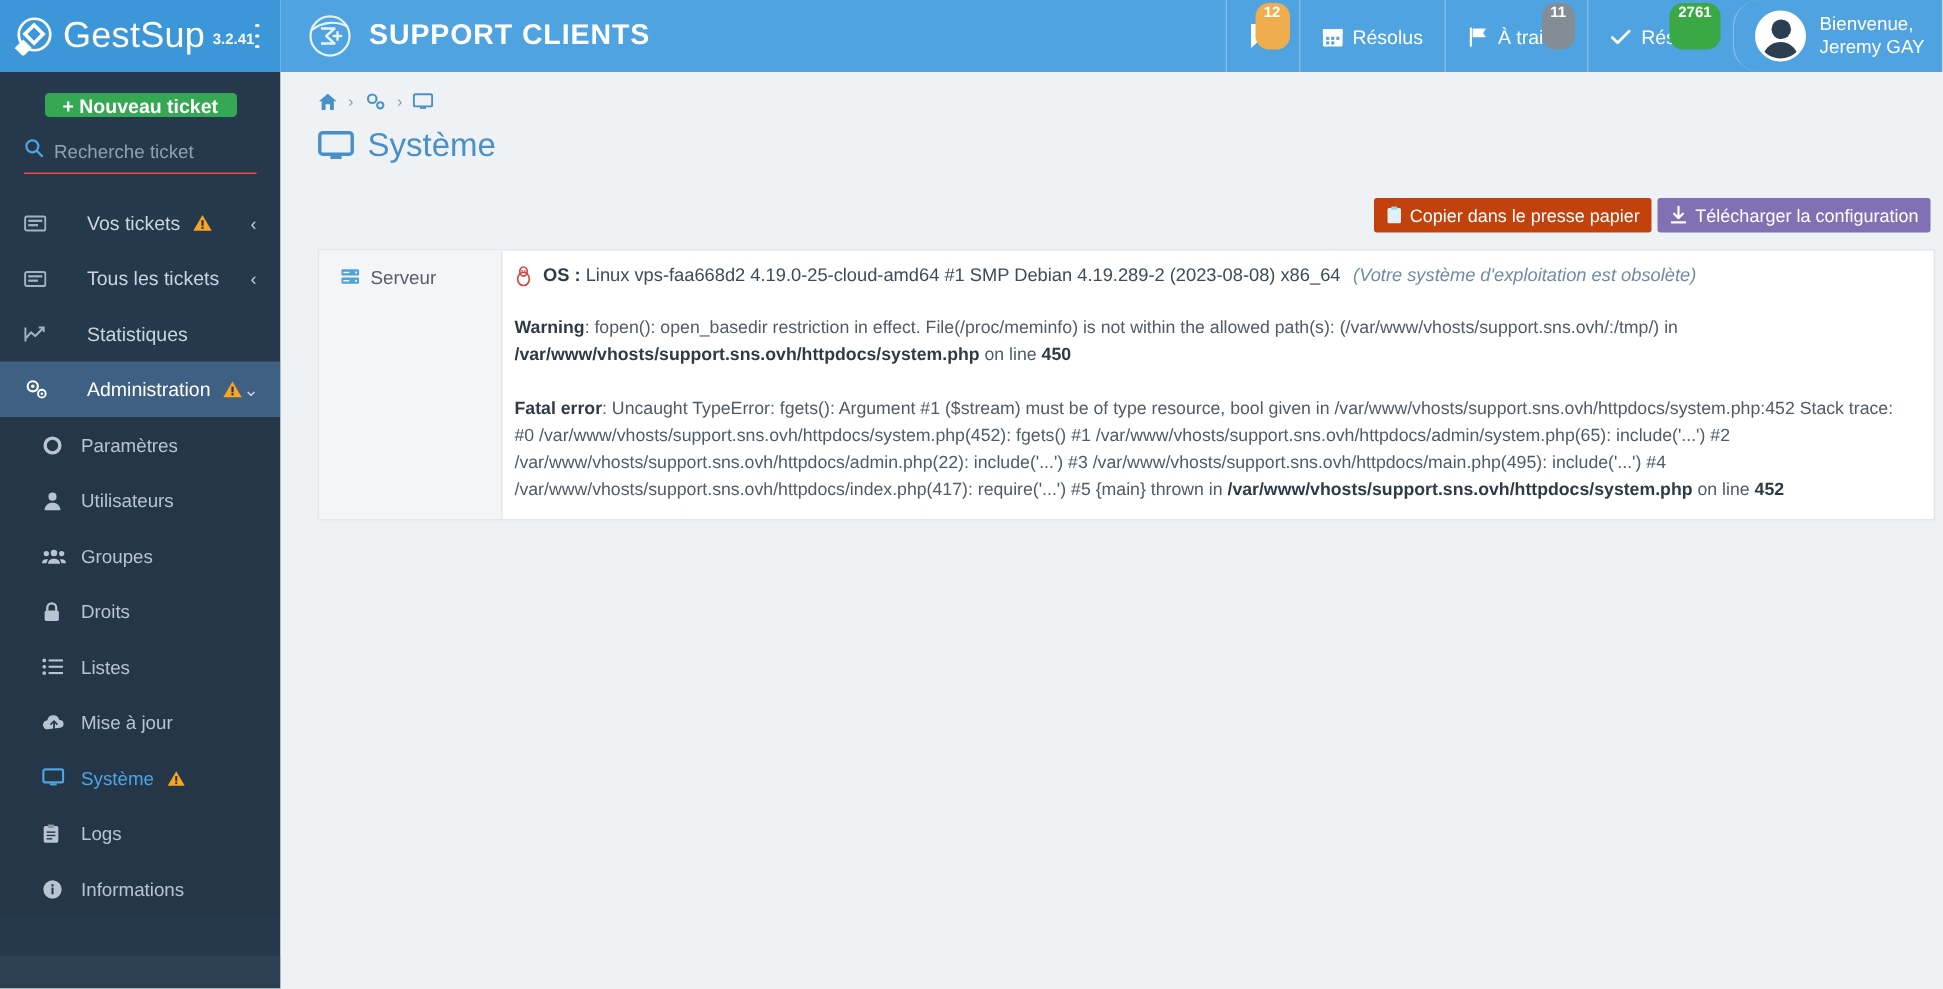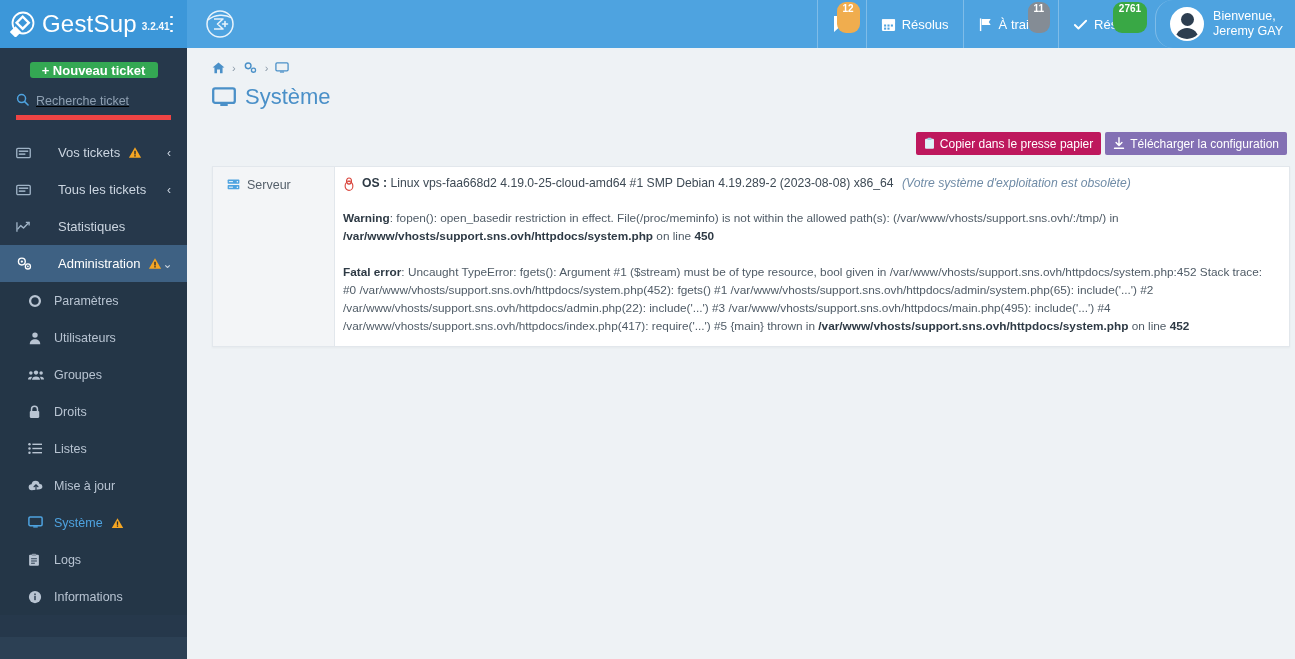--- a/index.html
+++ b/index.html
@@ -70,21 +70,21 @@
     position: absolute; top: 48px; left: 0; width: 187px; height: 611px;
     background: #26384b; overflow: hidden;
   }
   .new-ticket {
     display: block; margin: 14px auto 0; width: 128px; height: 16px;
     background: #34a853; color: #fff; border: none; border-radius: 3px;
     font-size: 13px; font-family: inherit; cursor: pointer; font-weight: 600;
   }
   .search-box {
     margin: 14px 16px 0; display: flex; align-items: center;
-    border-bottom: 5px solid #ef4444; padding-bottom: 5px; text-decoration: underline;
+    border-bottom: 1px solid #ef4444; padding-bottom: 5px;
   }
   .search-box svg { flex: 0 0 13px; margin-right: 7px; }
   .search-box input {
     background: transparent; border: none; outline: none; color: #cfd8e3;
     font-size: 12.5px; font-family: inherit; width: 100%;
   }
   .search-box input::placeholder { color: #8fa0b2; }
 
   .nav { margin-top: 14px; }
   .nav-item {
@@ -117,21 +117,21 @@
   .page-title .pt-ico { margin-right: 9px; display: inline-flex; }
   .page-title h1 { color: #4a90c8; font-size: 22px; font-weight: 400; }
 
   .page-actions { position: absolute; top: 84px; right: 8px; display: flex; }
   .btn {
     display: inline-flex; align-items: center; height: 23px; border: none;
     color: #fff; font-size: 12px; font-family: inherit; cursor: pointer;
     padding: 0 8px; border-radius: 2px;
   }
   .btn svg { margin-right: 5px; }
-  .btn-copy { background: #be185d; margin-right: 4px; }
+  .btn-copy { background: #c2410c; margin-right: 4px; }
   .btn-dl { background: #8370b4; }
 
   .panel {
     position: absolute; top: 118px; left: 25px; width: 1078px;
     background: #ffffff; border: 1px solid #e2e7ec; display: flex;
     box-shadow: 0 1px 2px rgba(0,0,0,.04);
   }
   .panel-label {
     width: 122px; flex: 0 0 122px; background: #f3f5f7; border-right: 1px solid #e2e7ec;
     display: flex; align-items: flex-start; padding: 11px 0 0 14px;
@@ -174,20 +174,21 @@
   <div class="topbar-main">
     <div class="app-title-wrap">
       <span class="app-logo">
         <svg viewBox="0 0 30 30" width="30" height="30">
           <circle cx="15" cy="15" r="13" fill="none" stroke="#e8f3fb" stroke-width="1.5"></circle>
           <path d="M9 10 h9 l-5.5 5 5.5 5 h-9" fill="none" stroke="#e8f3fb" stroke-width="1.6" stroke-linejoin="round"></path>
           <path d="M20 12.5 v5 M17.5 15 h5" stroke="#e8f3fb" stroke-width="1.6" stroke-linecap="round"></path>
           <path d="M3 11 C10 5 20 5 27 9" fill="none" stroke="#e8f3fb" stroke-width="1.4"></path>
         </svg>
       </span>
+      <span class="app-title">SUPPORT CLIENTS</span>
     </div>
 
     <div class="top-actions">
 
       <div class="top-item">
         <span class="ti-icon">
           <svg viewBox="0 0 14 18" width="14" height="18">
               <path d="M2 1h10v16l-5-4.5L2 17z" fill="#fff"></path>
             </svg>
         </span>

